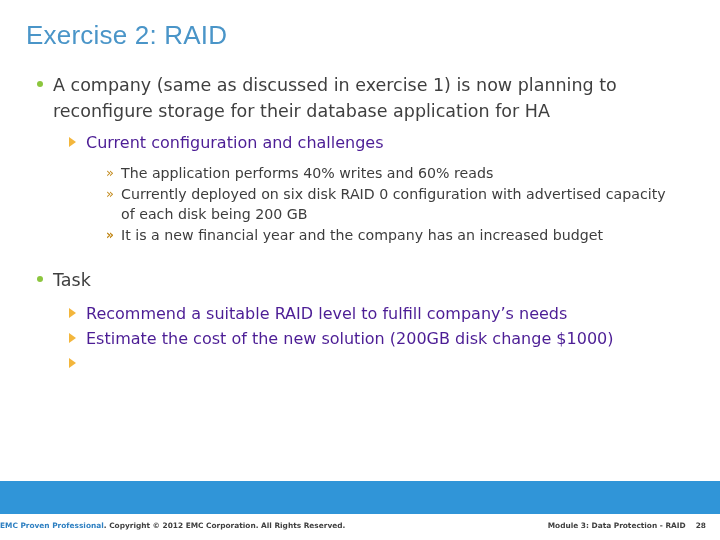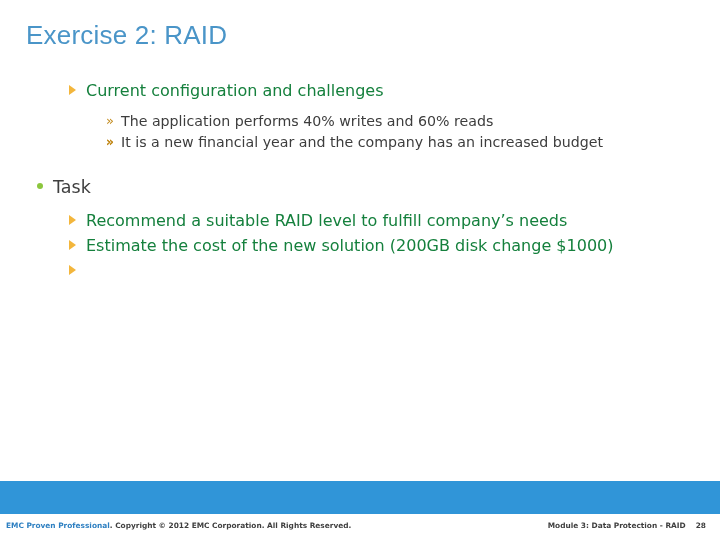--- a/index.html
+++ b/index.html
@@ -68,21 +68,21 @@
   }
 
   
   .lvl2 {
     position: relative;
     padding-left: 86px;
     padding-right: 46px;
     font-family: "DejaVu Sans", sans-serif;
     font-size: 16px;
     line-height: 25px;
-    color: #15803d;
+    color: #4c1d95;
   }
   .lvl2 .bullet-tri {
     position: absolute;
     left: 69px;
     top: 7px;
     width: 0;
     height: 0;
     border-top: 5px solid transparent;
     border-bottom: 5px solid transparent;
     border-left: 7px solid #f3b63c;
@@ -126,21 +126,21 @@
   .footer-text {
     position: absolute;
     top: 521px;
     font-family: "DejaVu Sans", sans-serif;
     font-size: 7.4px;
     font-weight: bold;
     line-height: 10px;
     white-space: nowrap;
   }
   .footer-left {
-    left: 6px;
+    left: 0;
     color: #3f3f3f;
   }
   .footer-left .emc-brand { color: #2d7fc1; }
   .footer-right {
     right: 14px;
     color: #3f3f3f;
   }
   .footer-right .page-num {
     margin-left: 10px;
     display: inline-block;
@@ -149,36 +149,41 @@
 </head>
 <body>
 
 <div class="slide">
 
   <div class="slide-title">Exercise 2: RAID</div>
 
   <div class="body-area">
 
     <div class="blk">
+      <div class="lvl1">
+        <span class="bullet-dot"></span>
+        <span>A company (same as discussed in exercise 1) is now planning to reconfigure storage for their database application for HA</span>
+      </div>
 
       <div class="gap-a"></div>
 
       <div class="lvl2">
         <span class="bullet-tri"></span>
         <span>Current configuration and challenges</span>
       </div>
 
       <div class="gap-b"></div>
 
       <div class="lvl3">
         <span class="bullet-chev">»</span>
         <span>The application performs 40% writes and 60% reads</span>
       </div>
       <div class="lvl3">
         <span class="bullet-chev">»</span>
+        <span>Currently deployed on six disk RAID 0 configuration with advertised capacity of each disk being 200 GB</span>
       </div>
       <div class="lvl3">
         <span class="bullet-chev">»</span>
       </div>
       <div class="lvl3">
         <span class="bullet-chev">»</span>
         <span>It is a new financial year and the company has an increased budget</span>
       </div>
     </div>
 

